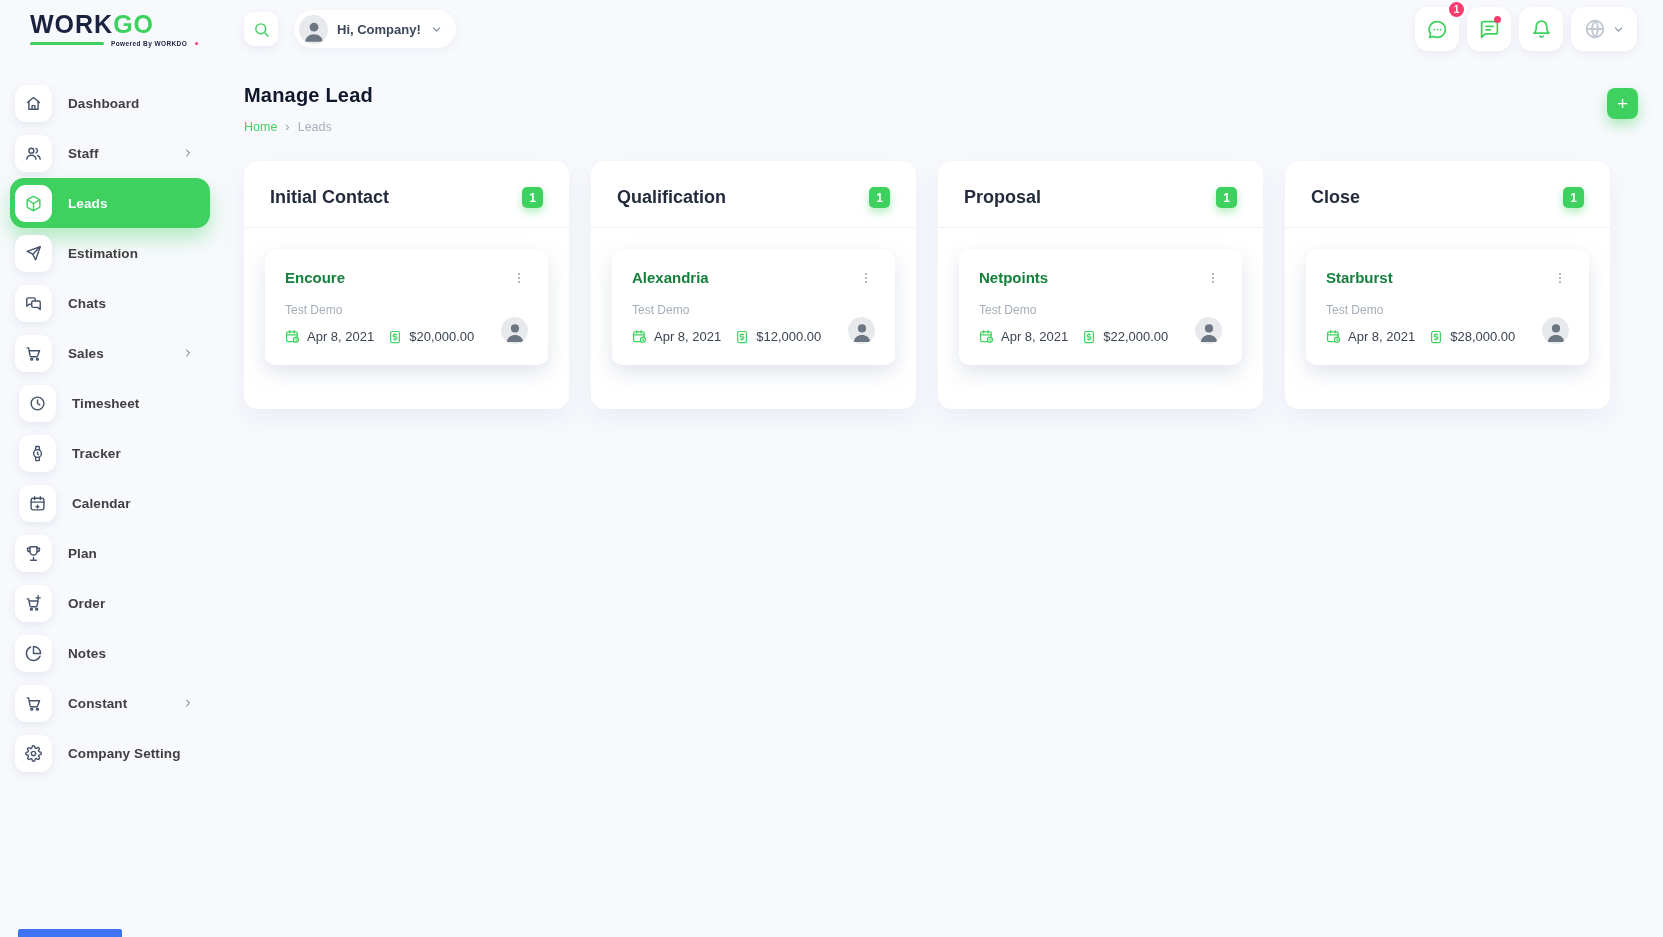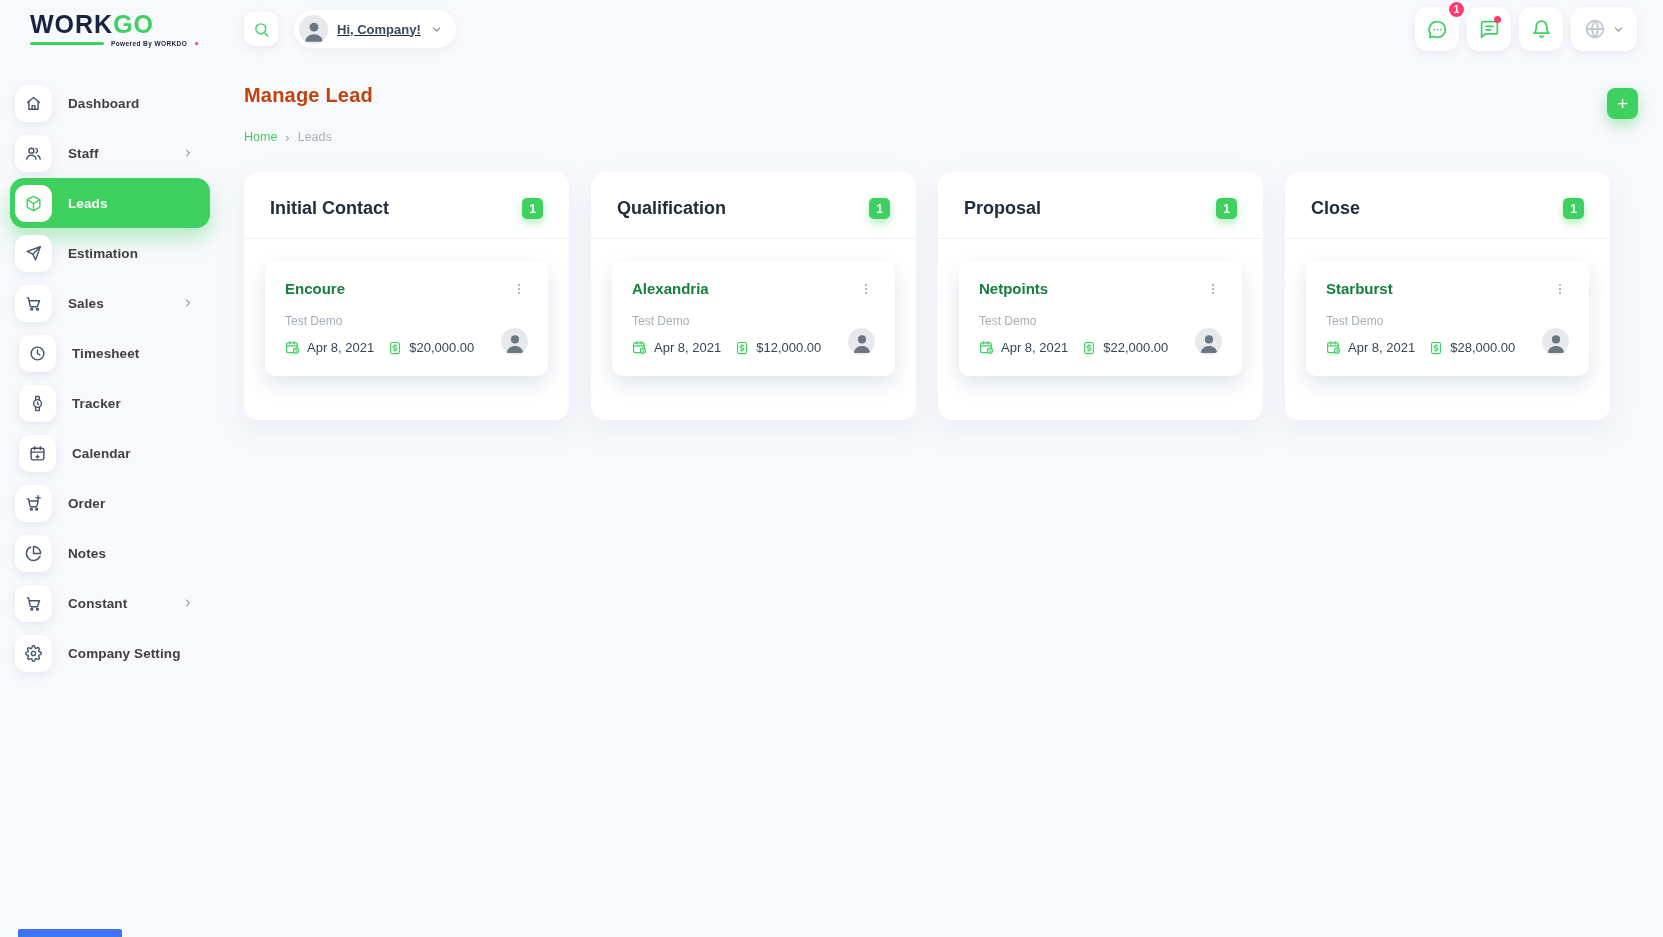--- a/index.html
+++ b/index.html
@@ -21,21 +21,21 @@
   .logo-accent { color:#3ed160; }
   .logo-sub { display:flex; align-items:center; gap:7px; margin-top:3px; }
   .logo-line { width:74px; height:3px; background:#3ed160; border-radius:2px; }
   .logo-tag { font-size:6.5px; font-weight:700; color:#1b2240; letter-spacing:.4px; white-space:nowrap; }
   .logo-dot { display:inline-block; width:3px; height:3px; background:#ff3a6e; border-radius:50%; margin-left:1px; vertical-align:top; }
 
   .search-btn { width:34px; height:34px; margin-left:28px; background:#fff; border-radius:10px;
     box-shadow:0 3px 10px rgba(44,62,110,.08); display:flex; align-items:center; justify-content:center;
     color:#3ed160; cursor:pointer; }
   .user-pill { margin-left:16px; height:38px; background:#fff; border-radius:19px; display:flex; align-items:center;
-    gap:9px; padding:0 13px 0 5px; box-shadow:0 3px 10px rgba(44,62,110,.06); cursor:pointer;text-decoration:underline; }
+    gap:9px; padding:0 13px 0 5px; box-shadow:0 3px 10px rgba(44,62,110,.06); cursor:pointer; }
   .avatar { border-radius:50%; background:#e7e9ec; overflow:hidden; display:flex; align-items:flex-end; justify-content:center; flex:none; }
   .avatar svg { fill:#6d7683; stroke:none; }
   .avatar.nav { width:29px; height:29px; }
   .greeting { font-size:13px; font-weight:700; color:#3d475c; }
   .chev { color:#7c8596; }
 
   .topbar-spacer { flex:1; }
   .action-btn { position:relative; width:44px; height:44px; margin-left:8px; background:#fff; border-radius:13px;
     box-shadow:0 3px 10px rgba(44,62,110,.07); display:flex; align-items:center; justify-content:center;
     color:#3ed160; cursor:pointer; }
@@ -57,22 +57,22 @@
     box-shadow:0 3px 10px rgba(60,80,130,.10); display:flex; align-items:center; justify-content:center; color:#46536b; }
   .side-label { font-size:13.5px; font-weight:700; color:#404040; letter-spacing:.1px; }
   .side-chevron { margin-left:auto; margin-right:16px; color:#5b6477; }
   .side-item.active { background:#3ed160; box-shadow:0 10px 20px rgba(62,209,96,.38); }
   .side-item.active .chip { color:#3ed160; box-shadow:none; }
   .side-item.active .side-label { color:#fff; }
 
   
   .main { flex:1; padding:30px 25px 0 28px; }
   .main-head { display:flex; align-items:flex-start; }
-  .page-title { font-size:20px; font-weight:700; color:#c2410c; letter-spacing:.2px; }
-  .breadcrumb { display:flex; align-items:flex-start; gap:8px; margin-top:23px; font-size:12.5px; }
+  .page-title { font-size:20px; font-weight:700; color:#0f172a; letter-spacing:.2px; }
+  .breadcrumb { display:flex; align-items:center; gap:8px; margin-top:12px; font-size:12.5px; }
   .bc-home { color:#3ed160; cursor:pointer; }
   .bc-sep { color:#9aa3b0; font-size:13px; }
   .bc-cur { color:#a9b0bb; }
   .add-btn { margin-left:auto; margin-top:4px; width:31px; height:31px; background:#3ed160; border:none; border-radius:8px;
     color:#fff; font-size:19px; line-height:1; display:flex; align-items:center; justify-content:center;
     box-shadow:0 6px 14px rgba(62,209,96,.42); cursor:pointer; }
 
   
   .board { display:flex; gap:22px; margin-top:27px; }
   .column { width:325px; flex:none; background:#fff; border-radius:14px; box-shadow:0 10px 25px rgba(170,183,201,.16); }
@@ -227,20 +227,29 @@
     <div class="side-item">
       <span class="chip ic">
         <svg width="17" height="17" viewBox="0 0 24 24">
             <path d="M21.5 2.5L11 13"></path>
             <path d="M21.5 2.5L15 21l-4-8-8-4z"></path>
           </svg>
       </span>
       <span class="side-label">Estimation</span>
     </div>
 
+    <div class="side-item">
+      <span class="chip ic">
+        <svg width="17" height="17" viewBox="0 0 24 24">
+            <path d="M14.5 8V6a2 2 0 0 0-2-2h-8a2 2 0 0 0-2 2v10l3.5-3h2"></path>
+            <path d="M9.5 10.5a2 2 0 0 1 2-2h8a2 2 0 0 1 2 2v10l-3.5-3h-6.5a2 2 0 0 1-2-2z"></path>
+          </svg>
+      </span>
+      <span class="side-label">Chats</span>
+    </div>
 
 
     <div class="side-item">
       <span class="chip ic">
         <svg width="17" height="17" viewBox="0 0 24 24">
             <circle cx="9.5" cy="20" r="1.4"></circle>
             <circle cx="17.5" cy="20" r="1.4"></circle>
             <path d="M3 4h2l2.2 11a2 2 0 0 0 2 1.5h6.8a2 2 0 0 0 2-1.6L20.5 8H6"></path>
           </svg>
       </span>
@@ -278,20 +287,30 @@
         <svg width="17" height="17" viewBox="0 0 24 24">
             <rect x="3" y="4.5" width="18" height="16.5" rx="2.5"></rect>
             <path d="M8 2.5v4M16 2.5v4M3 10h18"></path>
             <path d="M12 14.5v4M10 16.5h4"></path>
           </svg>
       </span>
       <span class="side-label">Calendar</span>
     </div>
 
 
+    <div class="side-item">
+      <span class="chip ic">
+        <svg width="17" height="17" viewBox="0 0 24 24">
+            <path d="M8 21.5h8M12 17.5v4"></path>
+            <path d="M7 2.5h10v6.5a5 5 0 0 1-10 0z"></path>
+            <path d="M7 4.5H3.5V6A3.5 3.5 0 0 0 7 9.5M17 4.5h3.5V6A3.5 3.5 0 0 1 17 9.5"></path>
+          </svg>
+      </span>
+      <span class="side-label">Plan</span>
+    </div>
 
     <div class="side-item">
       <span class="chip ic">
         <svg width="17" height="17" viewBox="0 0 24 24">
             <circle cx="9" cy="20" r="1.4"></circle>
             <circle cx="16.5" cy="20" r="1.4"></circle>
             <path d="M3 5.5h2l2 9.5a2 2 0 0 0 2 1.5h6a2 2 0 0 0 2-1.6l1.5-6.4H6"></path>
             <path d="M15.5 4h6M18.5 1v6"></path>
           </svg>
       </span>

